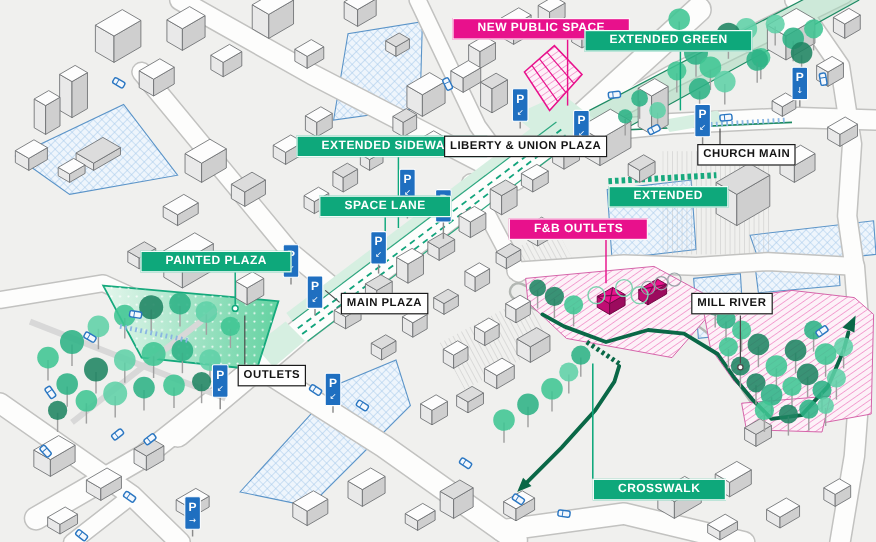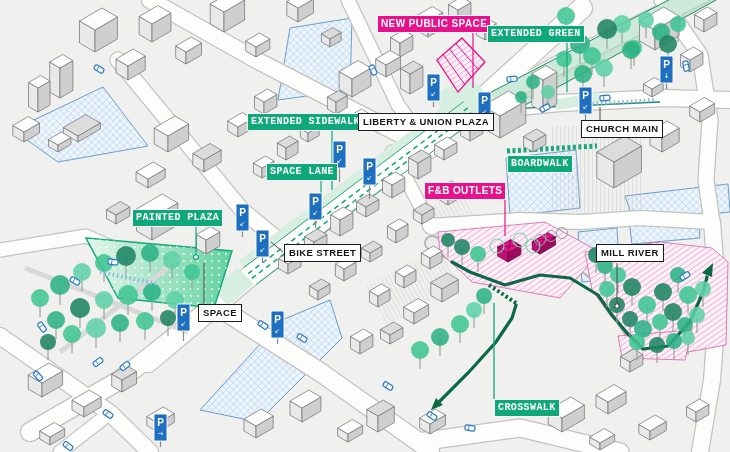--- a/index.html
+++ b/index.html
@@ -1,20 +1,20 @@
 <!DOCTYPE html>
 <html style="--bg: #f0f0ee; --green: #0ea87b; --magenta: #e8118c;"><head>
 <meta charset="utf-8">
 <style>
   html,body{margin:0;padding:0;background:#d8d8d6;font-family:"Liberation Sans",sans-serif;}
   #stage{position:relative;width:730px;height:452px;background:var(--bg,#f0f0ee);overflow:hidden;}
   #map-svg{position:absolute;left:0;top:0;}
   .lbl{position:absolute;z-index:6;font:700 10px/1 "Liberation Sans",sans-serif;
-       letter-spacing:.4px;padding:3px 3px;white-space:nowrap;}
-  .lbl.green{background:var(--green,#0ea87b);color:#fff;border:1px solid rgba(255,255,255,.95);font-family:Liberation Mono, monospace;}
+       letter-spacing:.4px;padding:3px 20px;white-space:nowrap;}
+  .lbl.green{background:var(--green,#0ea87b);color:#fff;border:1px solid rgba(255,255,255,.95);}
   .lbl.magenta{background:var(--magenta,#e8118c);color:#fff;border:1px solid rgba(255,255,255,.95);}
   .lbl.white{background:#fff;color:#141414;border:1.5px solid #1b1b1b;font-size:9.5px;padding:3px 4px;}
 </style>
 </head>
 <body>
 
 <div id="stage">
   <svg id="map-svg" width="730" height="452" viewBox="0 0 730 452">
       <defs>
         <pattern id="hblue" width="5" height="5" patternUnits="userSpaceOnUse" patternTransform="rotate(45)">
@@ -820,24 +820,24 @@
           <text x="6.5" y="11.5" text-anchor="middle" font-size="10" font-weight="bold" fill="#fff" font-family="&quot;Liberation Sans&quot;, sans-serif">P</text>
           <text x="6.5" y="21.5" text-anchor="middle" font-size="7" fill="#fff" font-family="&quot;DejaVu Sans&quot;, sans-serif">↓</text>
         </g>
       </g>
     </svg>
 
   <div>
     <div class="lbl magenta" style="left:377px;top:15px">NEW PUBLIC SPACE</div>
     <div class="lbl green" style="left:487px;top:25px">EXTENDED GREEN</div>
     <div class="lbl green" style="left:247px;top:113px">EXTENDED SIDEWALK</div>
-    <div class="lbl white" style="left:358px;top:113px">LIBERTY &amp; UNION PLAZA</div>
+    <div class="lbl white" style="left:370px;top:113px">LIBERTY &amp; UNION PLAZA</div>
     <div class="lbl green" style="left:266px;top:163px">SPACE LANE</div>
     <div class="lbl white" style="left:581px;top:120px">CHURCH MAIN</div>
-    <div class="lbl green" style="left:507px;top:155px">BOARDWALK</div>
+    <div class="lbl green" style="left:507px;top:155px">EXTENDED</div>
     <div class="lbl magenta" style="left:424px;top:182px">F&amp;B OUTLETS</div>
-    <div class="lbl green" style="left:132px;top:209px">PAINTED PLAZA</div>
-    <div class="lbl white" style="left:284px;top:244px">BIKE STREET</div>
-    <div class="lbl white" style="left:596px;top:244px">MILL RIVER</div>
-    <div class="lbl white" style="left:198px;top:304px">SPACE</div>
+    <div class="lbl green" style="left:117px;top:209px">PAINTED PLAZA</div>
+    <div class="lbl white" style="left:284px;top:244px">MAIN PLAZA</div>
+    <div class="lbl white" style="left:576px;top:244px">MILL RIVER</div>
+    <div class="lbl white" style="left:198px;top:304px">OUTLETS</div>
     <div class="lbl green" style="left:494px;top:399px">CROSSWALK</div>
   </div>
 </div>
 
 </body></html>

